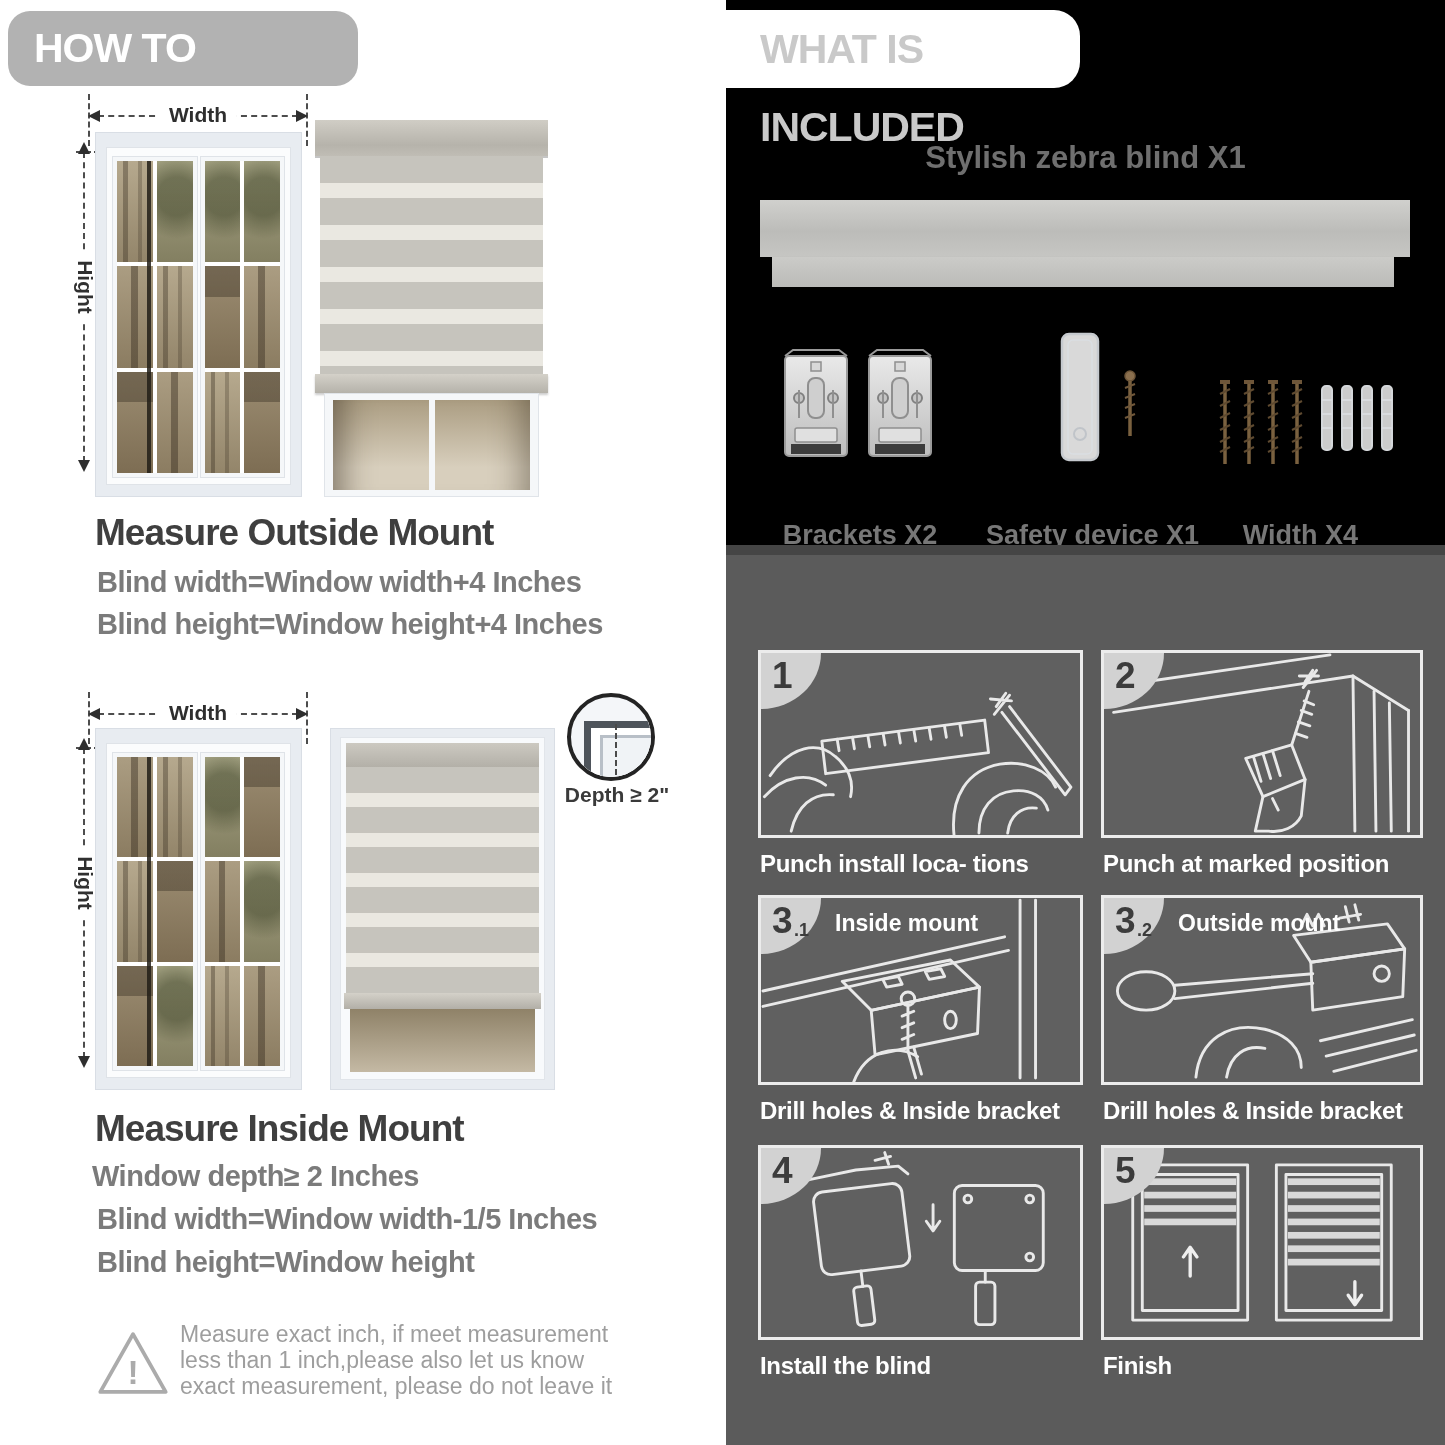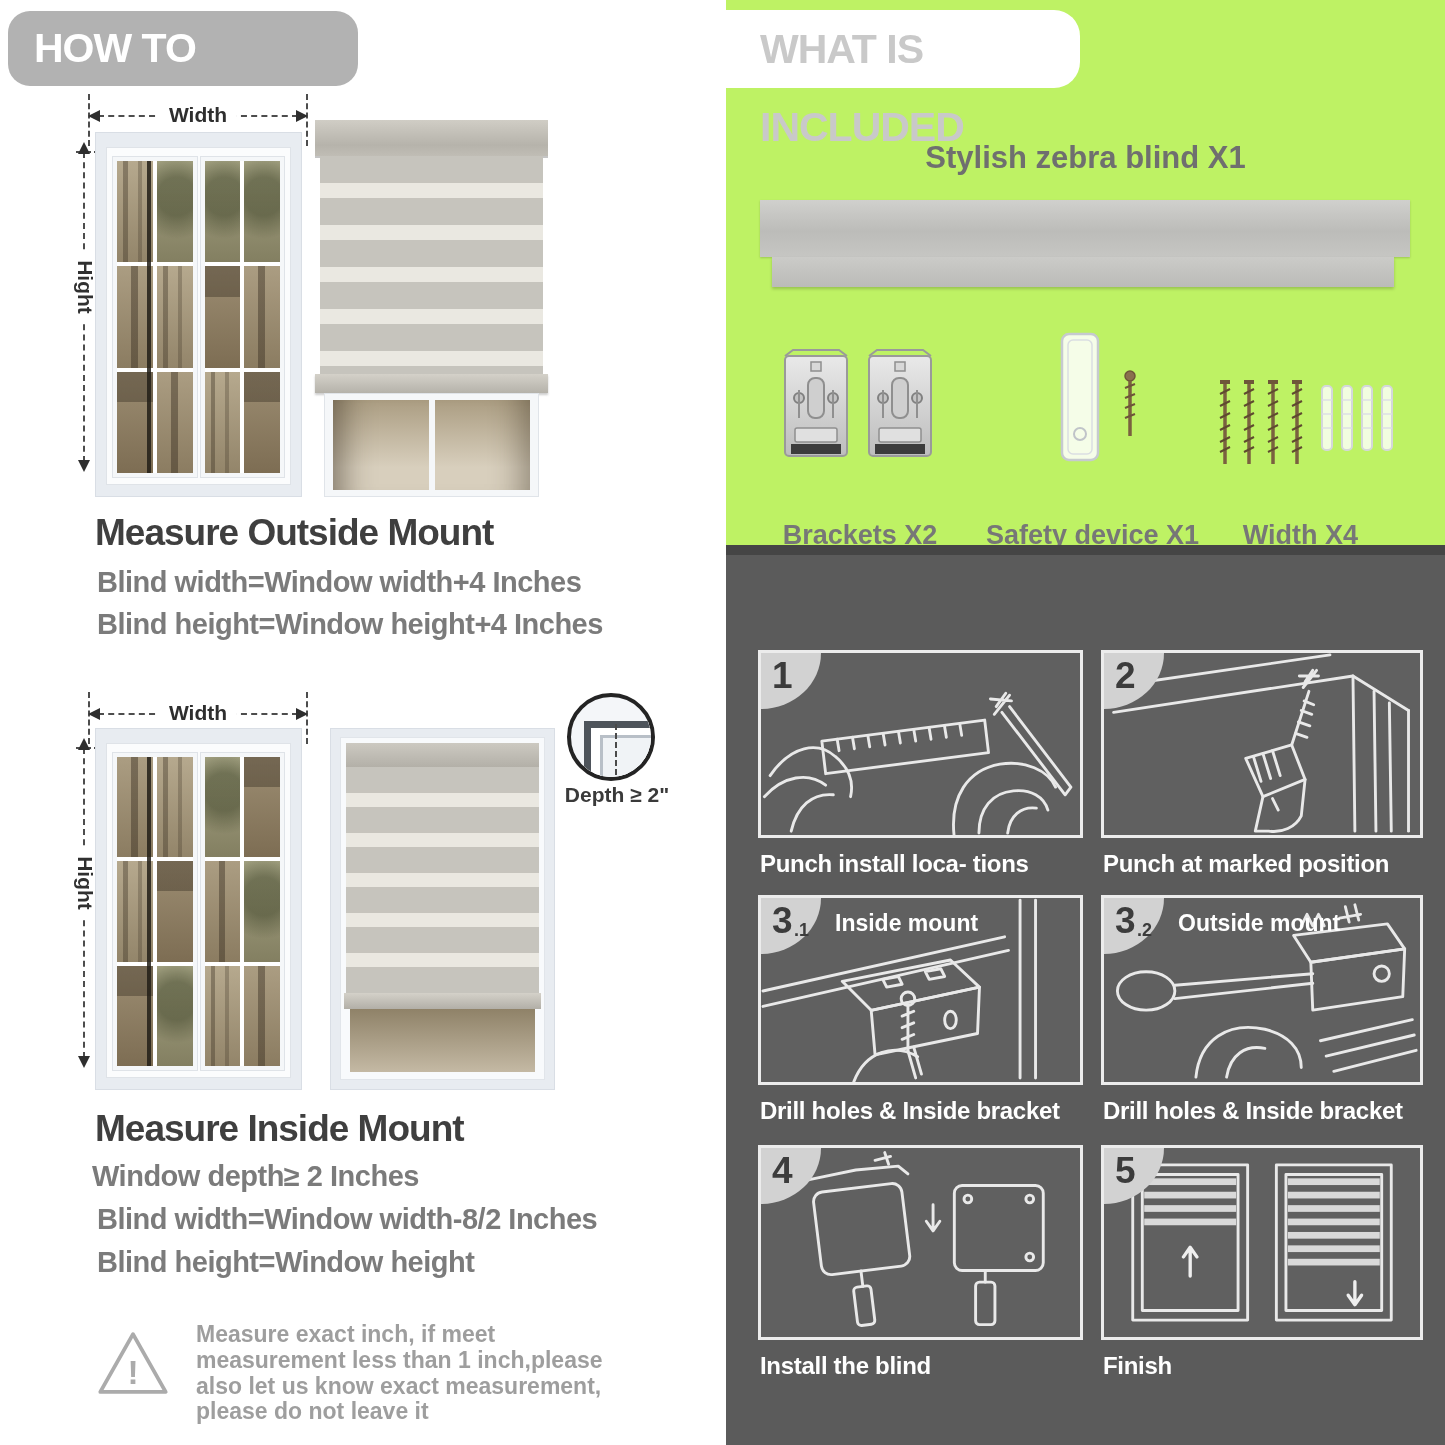--- a/index.html
+++ b/index.html
@@ -88,25 +88,25 @@
     border:4px solid #242424; background:#f4f6f9; overflow:hidden; z-index:5; }
   .m-frame { position:absolute; left:16%; top:30%; right:-20%; bottom:-20%; background:#fff;
     border-top:7px solid #4e545b; border-left:7px solid #4e545b; }
   .m-inner { position:absolute; left:36%; top:48%; right:-20%; bottom:-20%; background:#f0f3f6;
     border-top:3px solid #b8bfc7; border-left:3px solid #b8bfc7; }
   .m-dash { position:absolute; left:55%; top:34%; height:64%; border-left:2px dashed #4a4a4a; }
   .depth-lbl { position:absolute; left:562px; top:783px; width:110px; text-align:center;
     font-weight:bold; font-size:21px; color:#3a3a3a; }
 
   
-  .warn-text { position:absolute; left:196px; top:1322px; width:448px; font-size:23px;
-    color:#9e9e9e; line-height:1.12; font-weight:700; }
-
-  
-  .right-top { position:absolute; left:726px; top:0; width:719px; height:545px; background:#bef264; }
+  .warn-text { position:absolute; left:180px; top:1322px; width:448px; font-size:23px;
+    color:#9e9e9e; line-height:1.12; font-weight:400; }
+
+  
+  .right-top { position:absolute; left:726px; top:0; width:719px; height:545px; background:#000000; }
   .included-pill { position:absolute; left:0; top:10px; width:354px; height:78px; background:#fff;
     border-radius:0 26px 26px 0; color:#c9c9c9; font-weight:bold; font-size:41px; letter-spacing:-1px;
     line-height:78px; padding-left:34px; }
   .product-lbl { position:absolute; left:0; right:0; top:140px; text-align:center;
     font-weight:bold; font-size:31px; color:#6f6f6f; }
   .cassette-main { position:absolute; left:34px; top:200px; width:650px; height:57px;
     background:linear-gradient(180deg,#d0d0cd,#bcbcb9 55%,#c6c6c3); box-shadow:0 1px 2px rgba(0,0,0,.18); }
   .cassette-lip { position:absolute; left:46px; top:257px; width:622px; height:30px;
     background:linear-gradient(180deg,#cbcbc8,#bbbbb8); box-shadow:0 2px 3px rgba(0,0,0,.2); }
   .item-lbl { position:absolute; top:473px; text-align:center; font-weight:bold; font-size:27px; color:#777;margin-top:47px; }
@@ -243,21 +243,21 @@
 
     <div class="mag">
       <div class="m-frame"></div>
       <div class="m-inner"></div>
       <div class="m-dash"></div>
     </div>
     <div class="depth-lbl">Depth ≥ 2"</div>
 
     <div class="section-heading" style="left:95px; top:1108px;">Measure Inside Mount</div>
     <div class="formula" style="left:92px; top:1160px;text-align:right;">Window depth≥ 2 Inches</div>
-    <div class="formula" style="left:97px; top:1203px;">Blind width=Window width-8/2 Inches</div>
+    <div class="formula" style="left:97px; top:1203px;">Blind width=Window width-1/5 Inches</div>
     <div class="formula" style="left:97px; top:1246px;">Blind height=Window height</div>
 
     <svg style="position:absolute; left:95px; top:1328px;" width="76" height="70" viewBox="0 0 100 92">
       <path d="M50 8 L93 84 L7 84 Z" fill="none" stroke="#ababab" stroke-width="5" stroke-linejoin="round"></path>
       <text x="50" y="74" text-anchor="middle" font-size="44" font-weight="bold" fill="#ababab">!</text>
     </svg>
     <div class="warn-text">Measure exact inch, if meet measurement less than 1 inch,please also let us know exact measurement, please do not leave it</div>
   </div>
 
   <div class="right-top">

